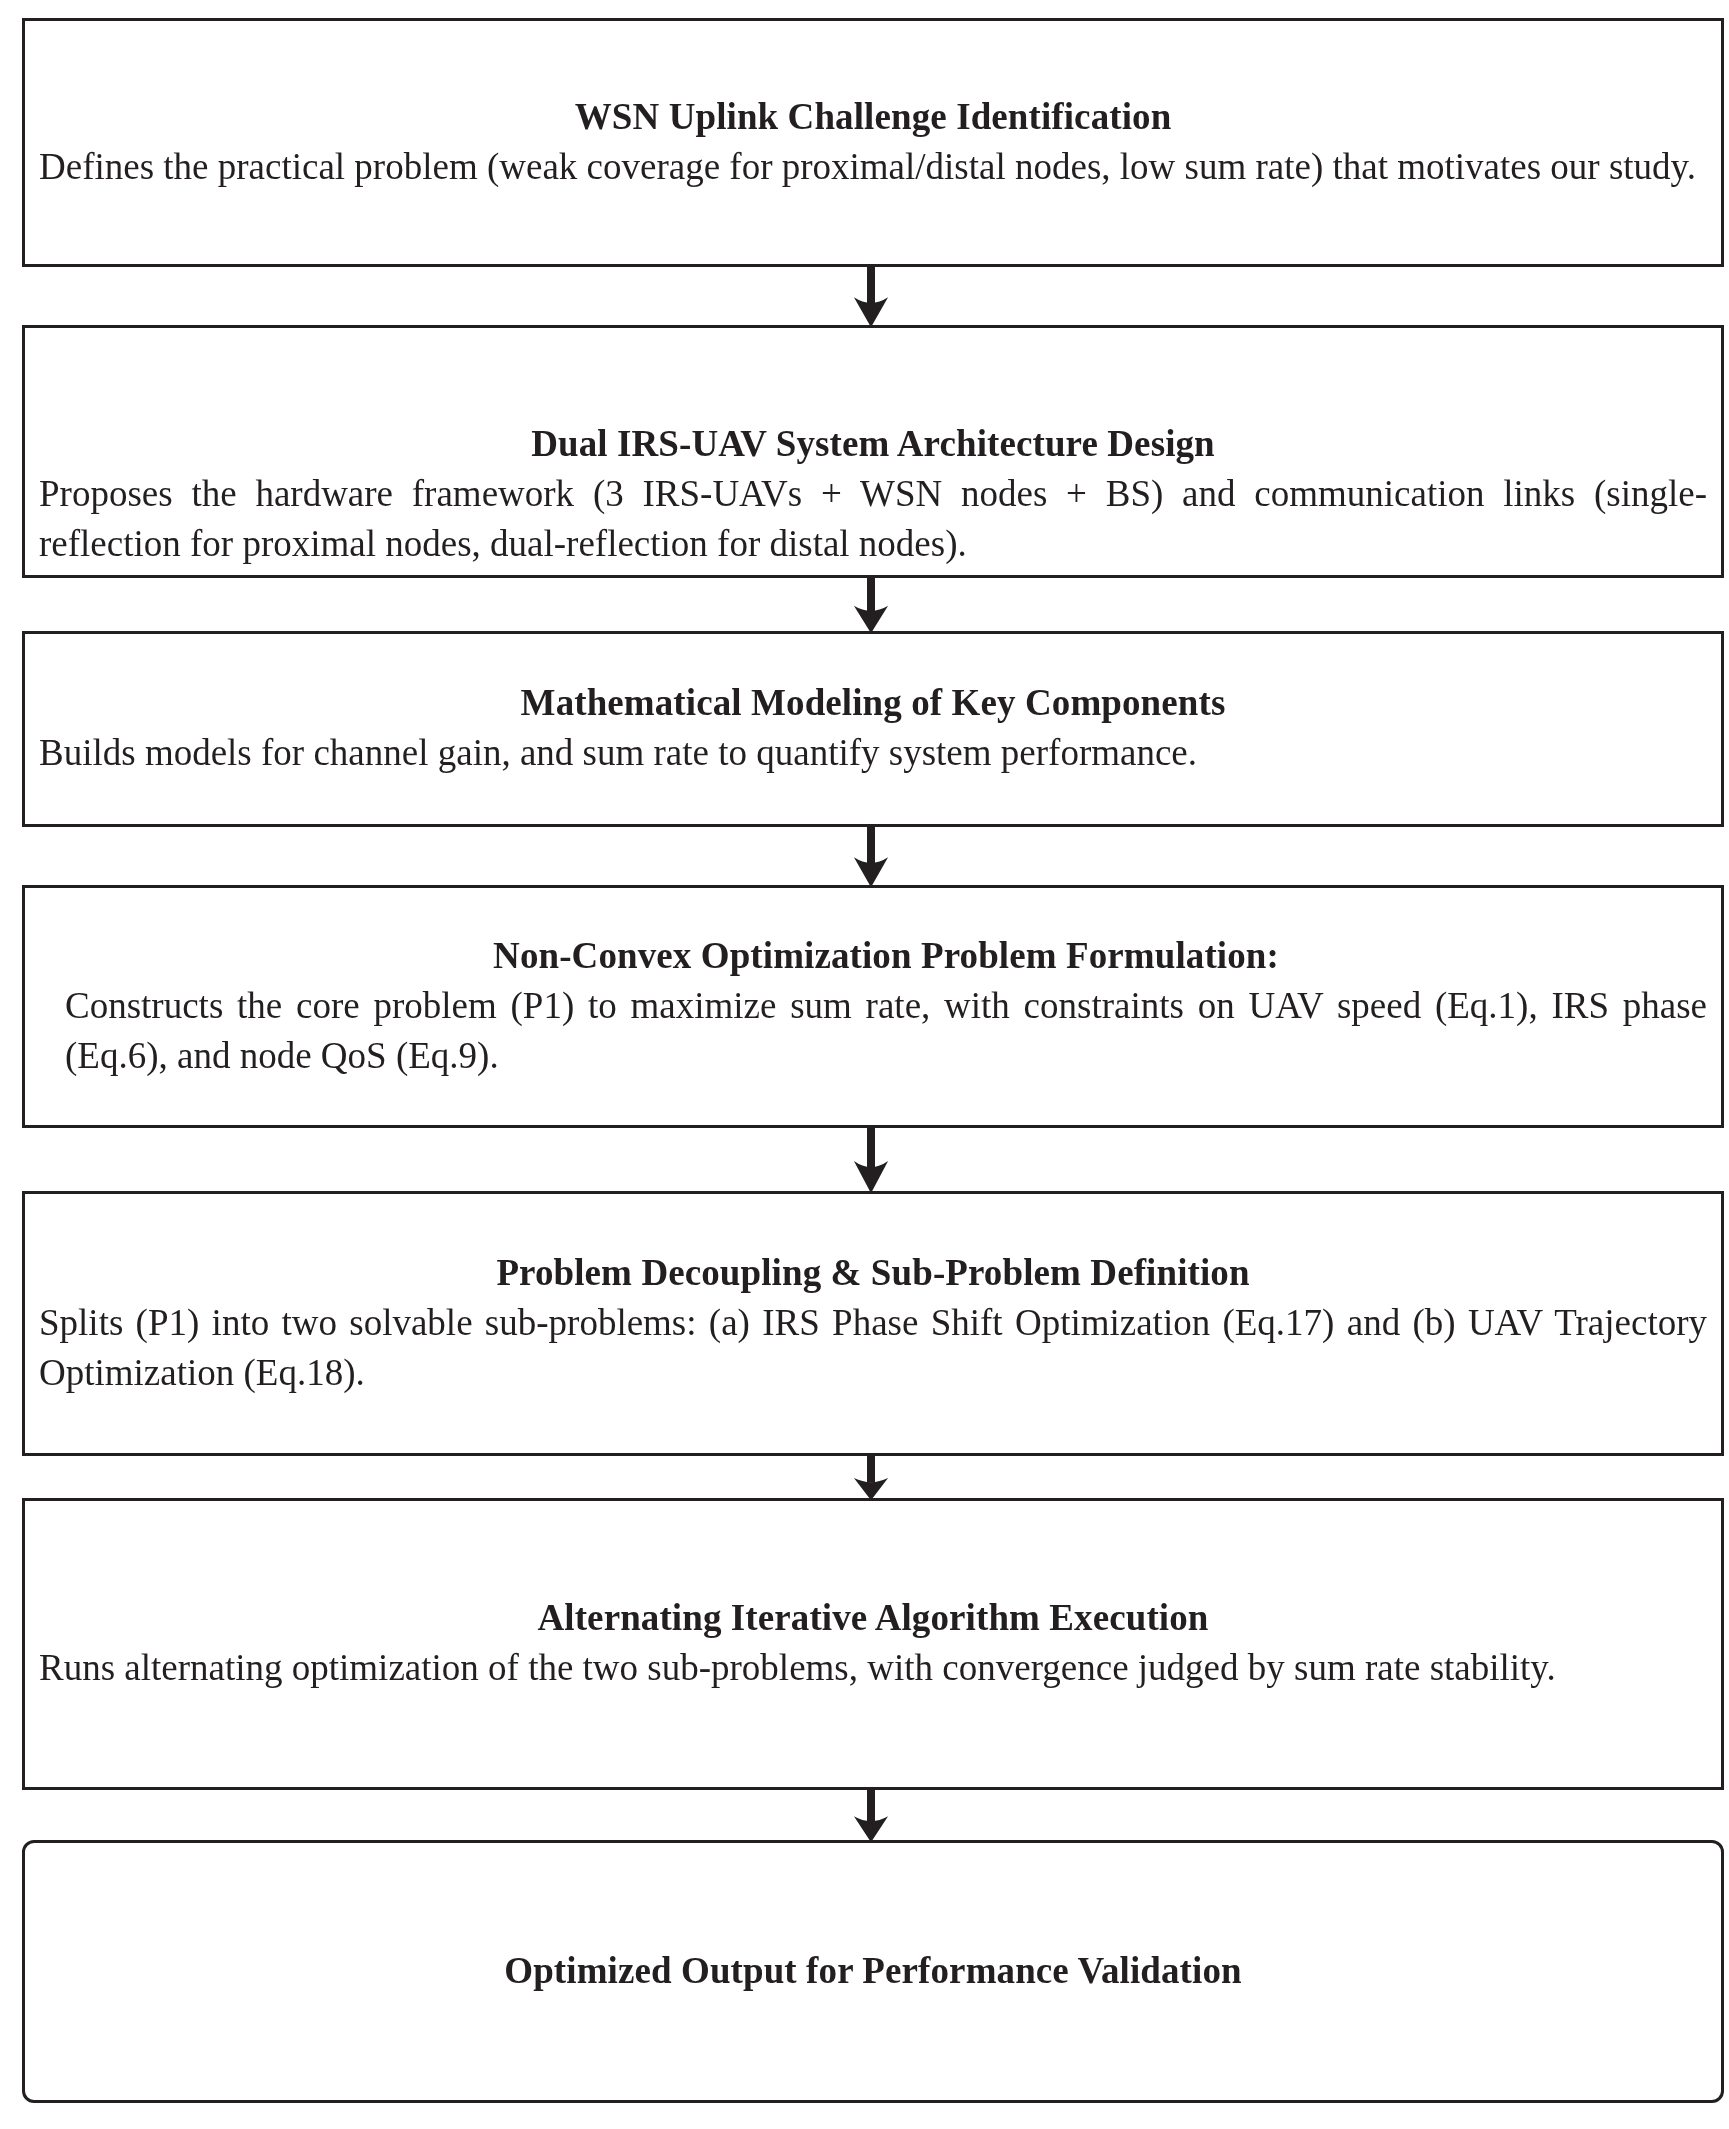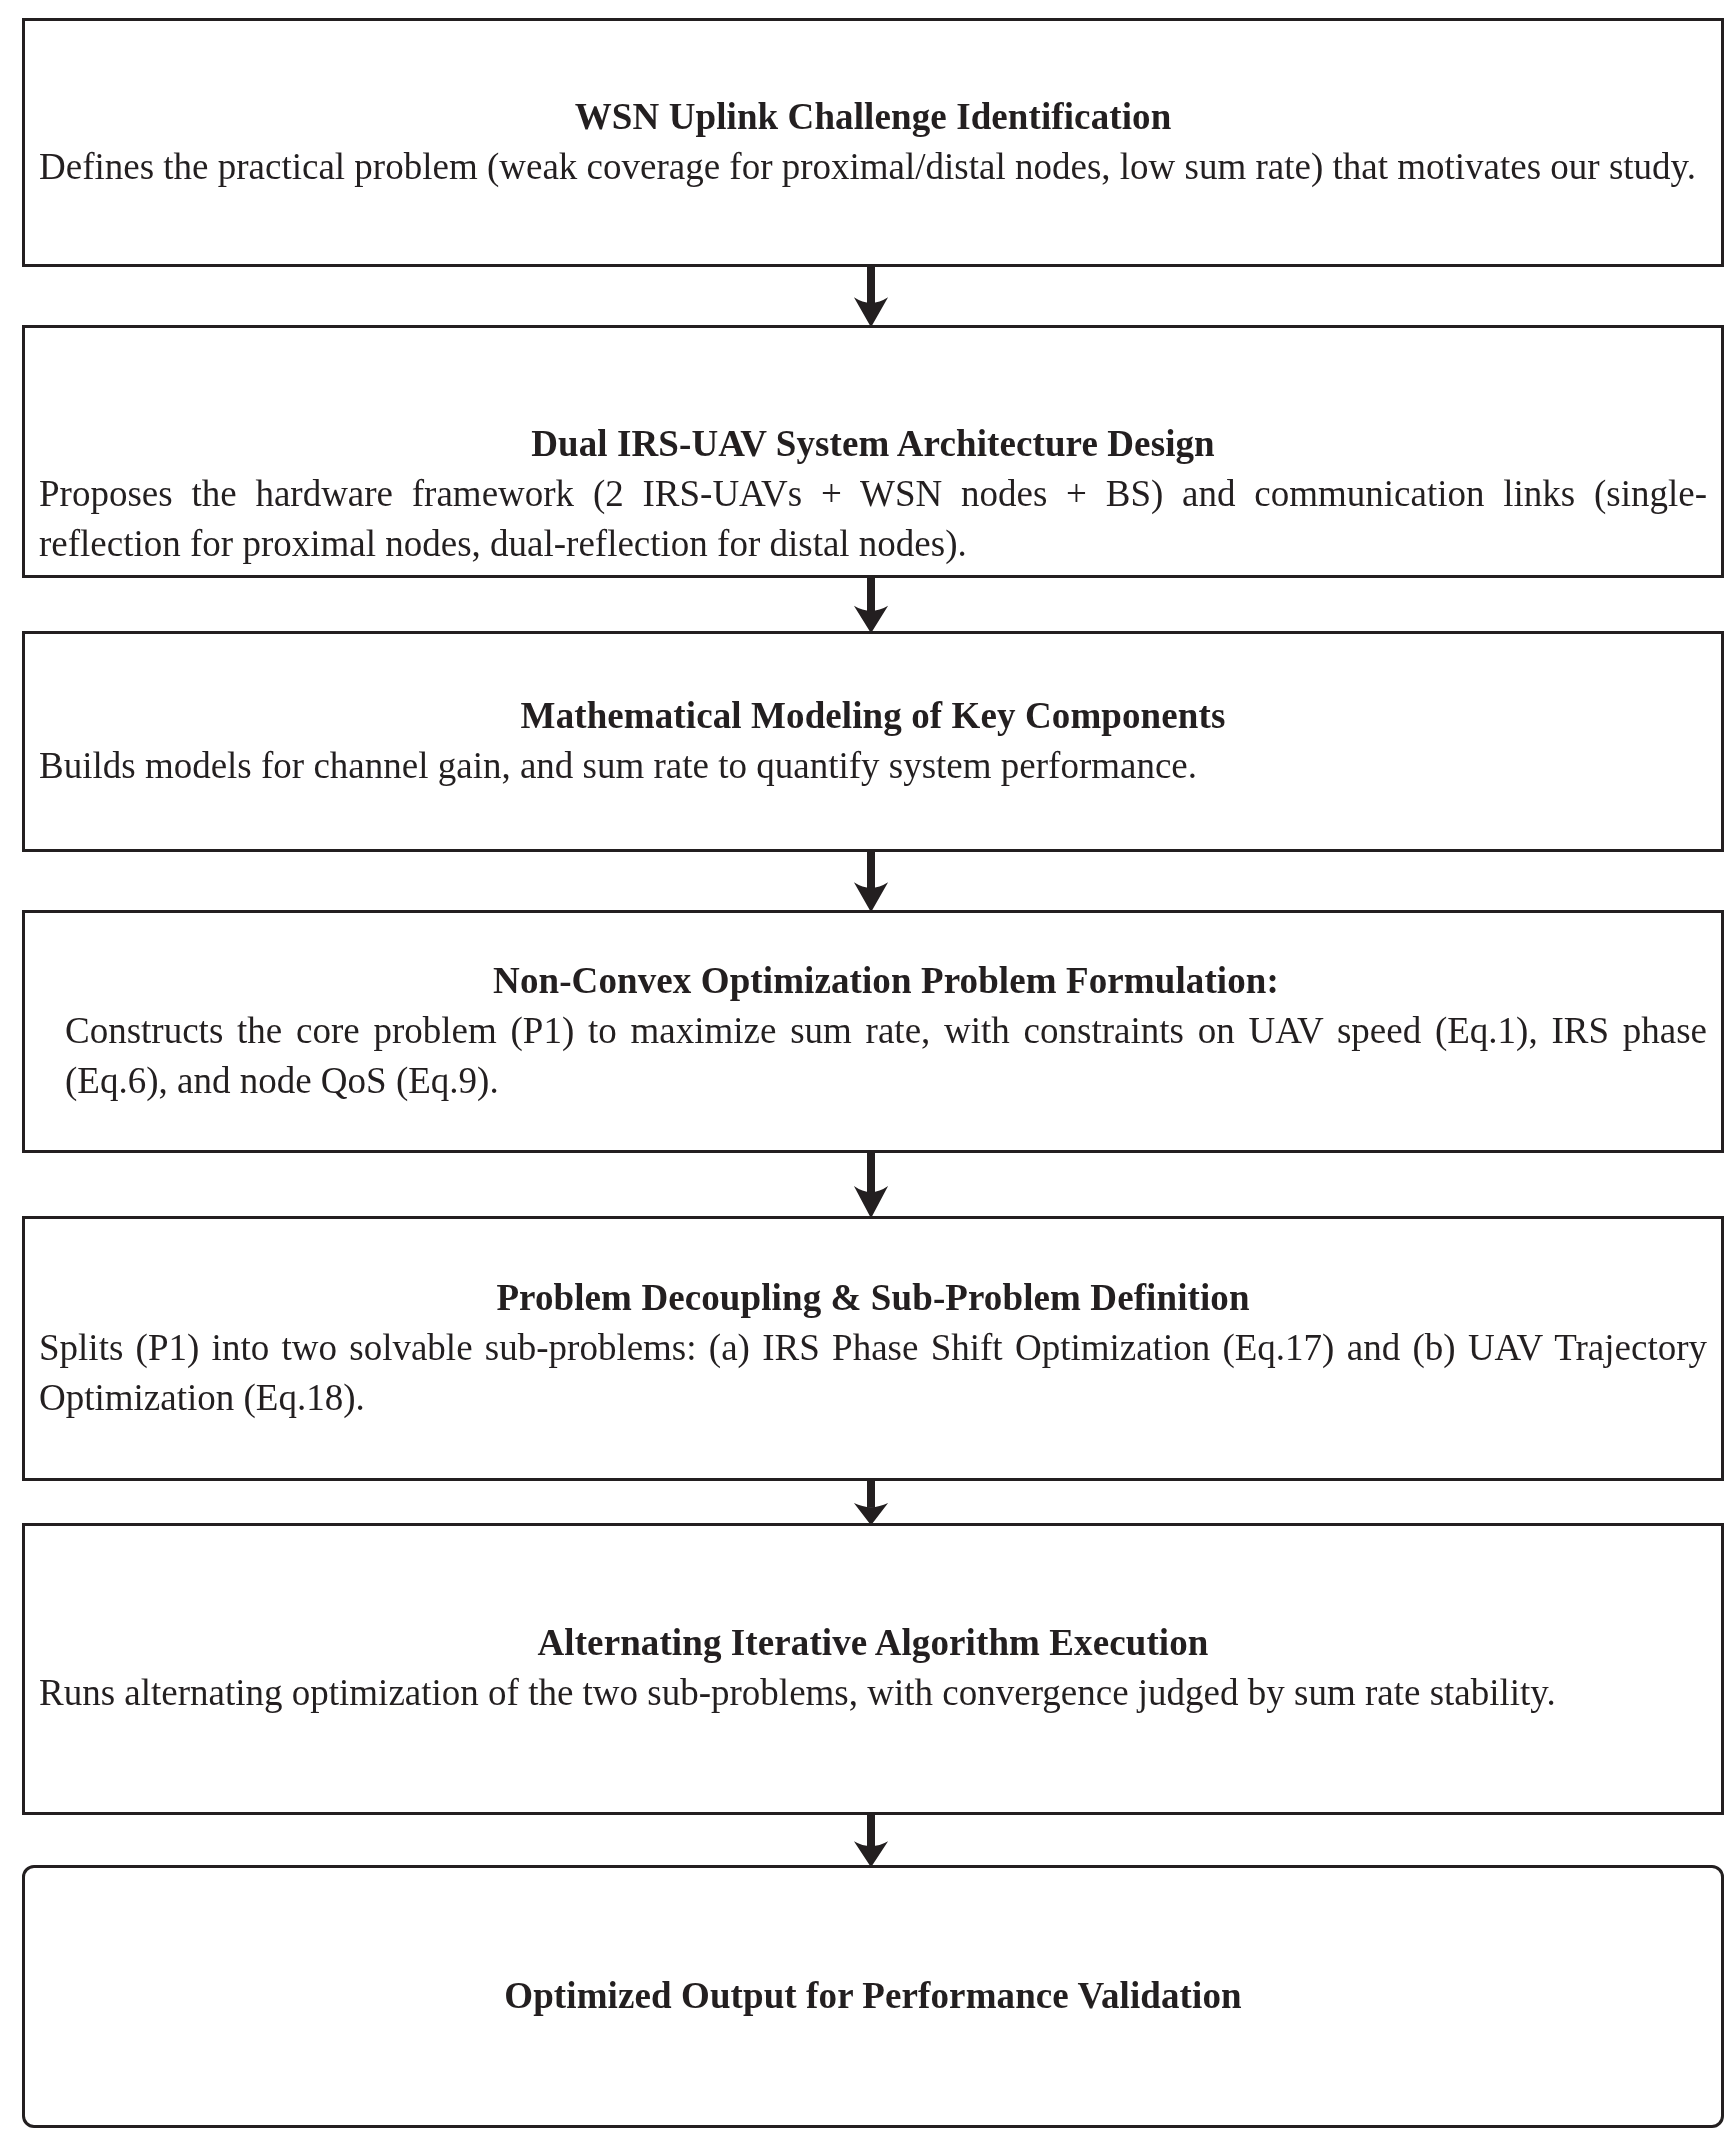--- a/index.html
+++ b/index.html
@@ -51,21 +51,21 @@
     text-align-last: left;
     font-size: 37px;
     line-height: 1.36;
     margin: 0;
     hyphens: none;
   }
 
   
   .n1 { height: 249px; }
   .n2 { height: 253px; justify-content: flex-end; }
-  .n3 { height: 221px; }
+  .n3 { height: 196px; }
   .n4 { height: 243px; padding-left: 40px; }
   .n5 { height: 265px; }
   .n6 { height: 292px; }
   .n7 { height: 263px; border-radius: 12px; }
 
   
   .connector {
     position: relative;
     width: 100%;
   }
@@ -98,21 +98,21 @@
 
   <div class="connector g1">
     <svg class="arrow-svg" viewBox="0 0 120 100" preserveAspectRatio="none">
       <line x1="60" y1="0" x2="60" y2="62" stroke="#231f20" stroke-width="8" vector-effect="non-scaling-stroke"></line>
       <path d="M 28 52 Q 60 70 92 52 L 60 100 Z" fill="#231f20"></path>
     </svg>
   </div>
 
   <div class="node n2">
     <div class="node-title">Dual IRS-UAV System Architecture Design</div>
-    <div class="node-body">Proposes the hardware framework (2 IRS-UAVs + WSN nodes + BS) and communication links (single-reflection for proximal nodes, dual-reflection for distal nodes).</div>
+    <div class="node-body">Proposes the hardware framework (3 IRS-UAVs + WSN nodes + BS) and communication links (single-reflection for proximal nodes, dual-reflection for distal nodes).</div>
   </div>
 
   <div class="connector g2">
     <svg class="arrow-svg" viewBox="0 0 120 100" preserveAspectRatio="none">
       <line x1="60" y1="0" x2="60" y2="62" stroke="#231f20" stroke-width="8" vector-effect="non-scaling-stroke"></line>
       <path d="M 28 52 Q 60 70 92 52 L 60 100 Z" fill="#231f20"></path>
     </svg>
   </div>
 
   <div class="node n3">

